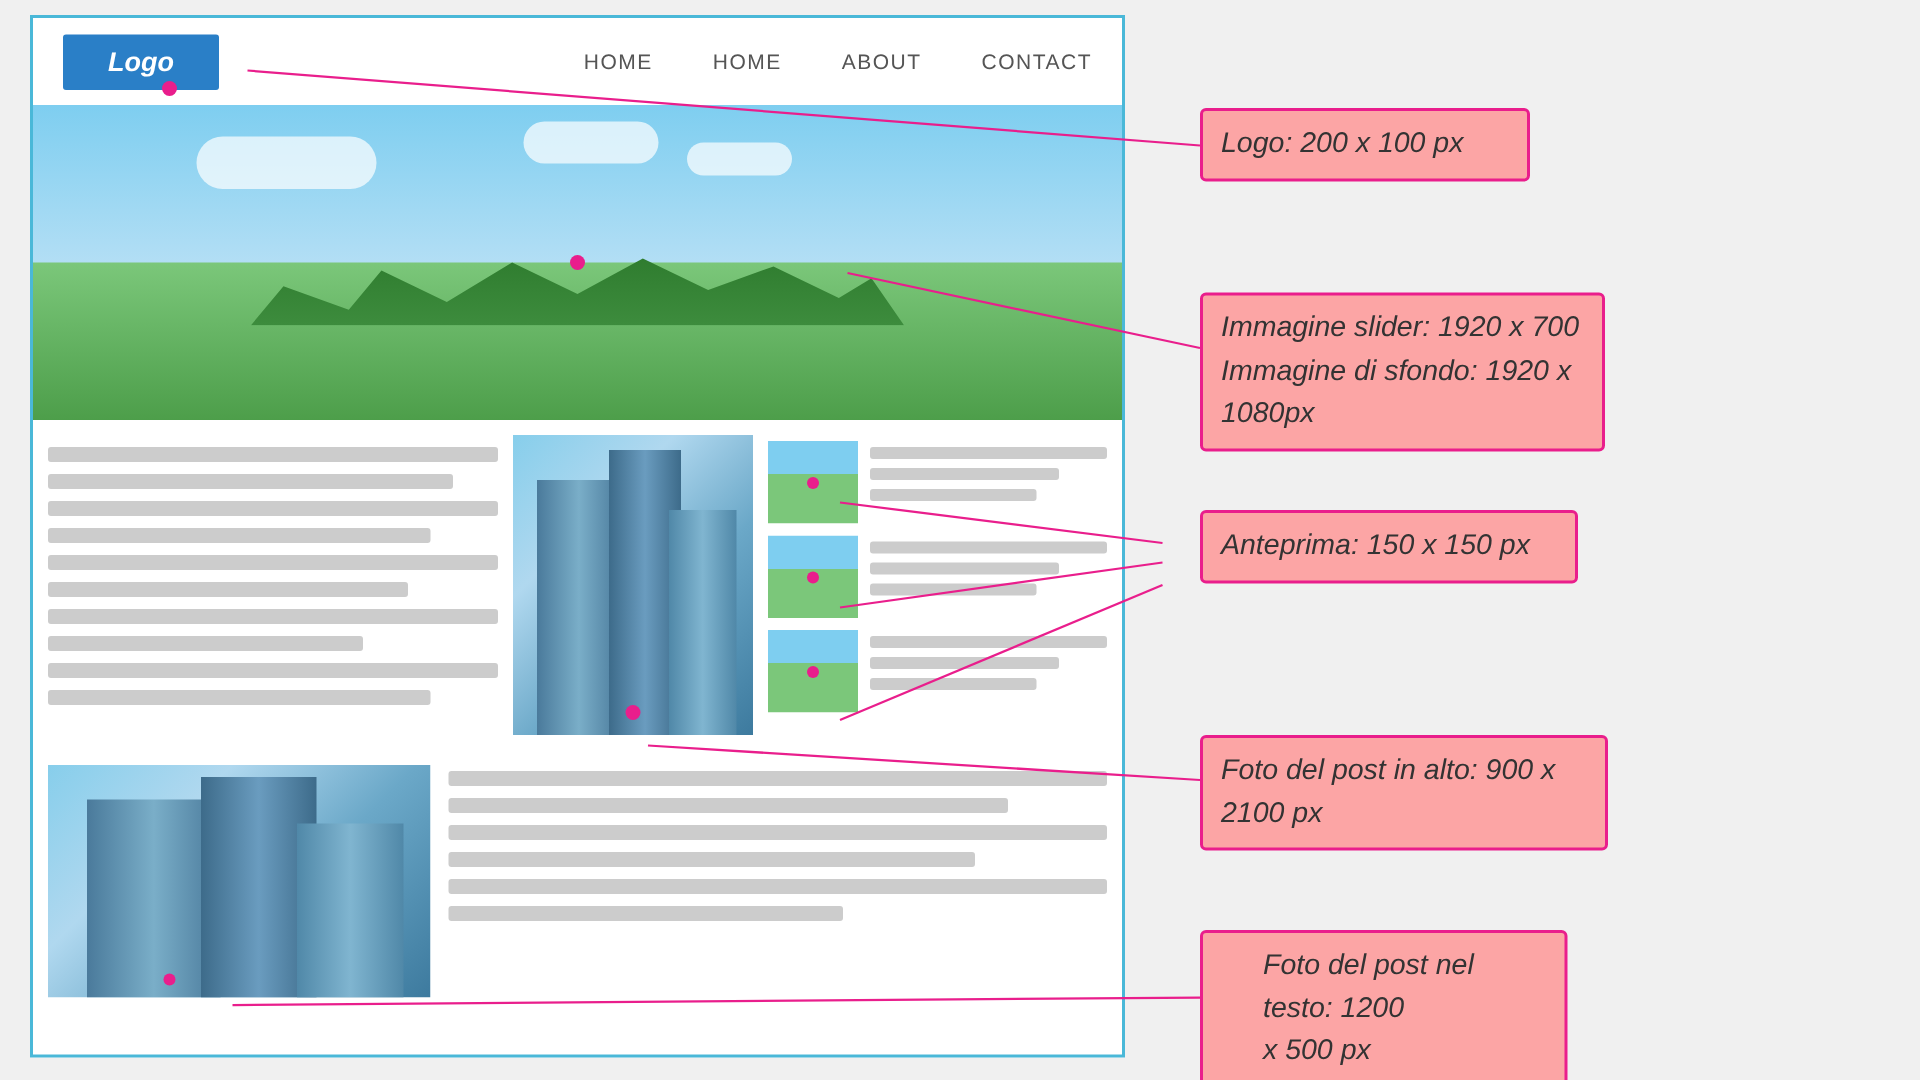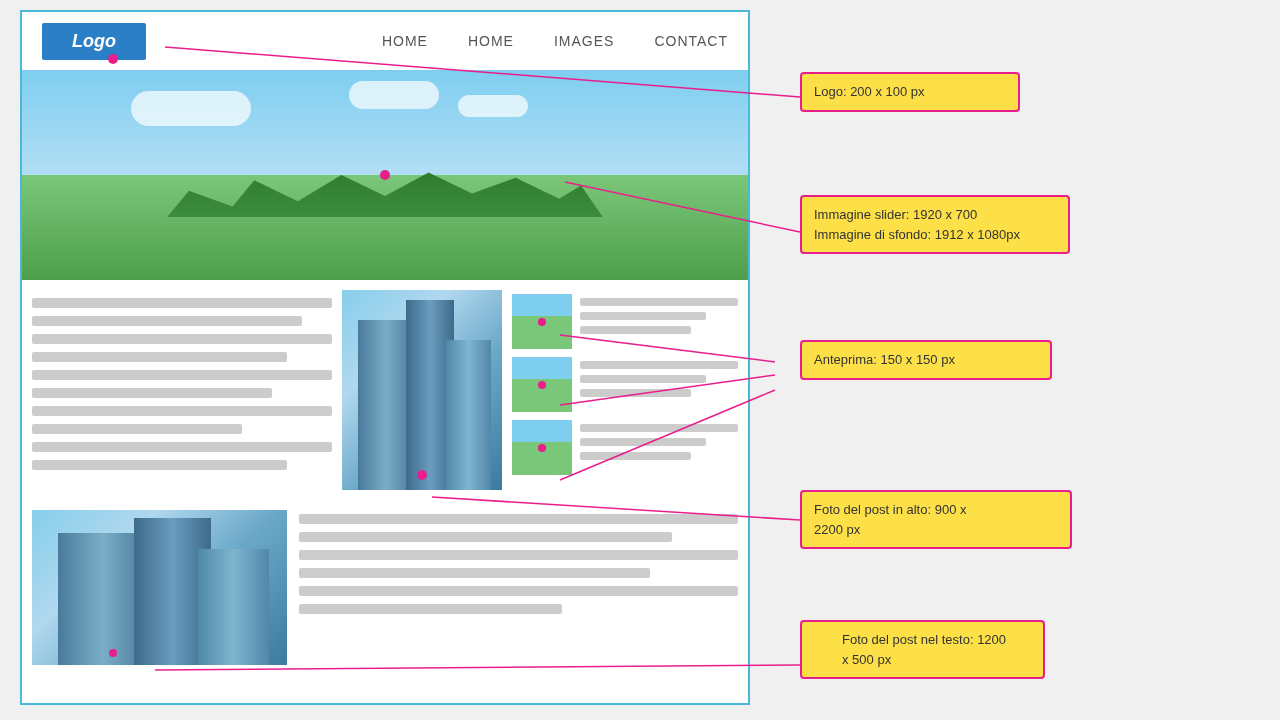--- a/index.html
+++ b/index.html
@@ -276,27 +276,28 @@
       position: absolute;
       top: 0;
       left: 0;
       width: 1280px;
       height: 720px;
       pointer-events: none;
     }
 
     .ann-box {
       position: absolute;
-      background: #fde047;
+      background: #fca5a5;
       border: 2px solid #e91e8c;
       border-radius: 4px;
       padding: 8px 12px;
-      font-size: 13px;
+      font-size: 19px;
       line-height: 1.5;
       color: #333;
+      font-style: italic;
     }
 
     
     .lines-svg {
       position: absolute;
       top: 0;
       left: 0;
       width: 1280px;
       height: 720px;
       pointer-events: none;
@@ -308,21 +309,21 @@
 <div class="mockup-container">
 
   <div class="mockup-header">
     <div class="mockup-logo">
       <span>Logo</span>
       <div class="logo-dot"></div>
     </div>
     <nav class="mockup-nav">
       <a>HOME</a>
       <a>HOME</a>
-      <a>IMAGES</a>
+      <a>ABOUT</a>
       <a>CONTACT</a>
     </nav>
   </div>
 
   <div class="mockup-slider">
     <div class="slider-landscape">
       <div class="sky"></div>
       <div class="cloud cloud1"></div>
       <div class="cloud cloud2"></div>
       <div class="cloud cloud3"></div>
@@ -435,30 +436,30 @@
 </svg>
 
 <div class="annotations">
 
   <div class="ann-box" style="left: 800px; top: 72px; width: 220px;">
     <span>Logo: 200 x 100 px</span>
   </div>
 
   <div class="ann-box" style="left: 800px; top: 195px; width: 270px;">
     <span>Immagine slider: 1920 x 700</span><br>
-    <span>Immagine di sfondo: 1912 x 1080px</span>
+    <span>Immagine di sfondo: 1920 x 1080px</span>
   </div>
 
   <div class="ann-box" style="left: 800px; top: 340px; width: 252px;">
     <span>Anteprima: 150 x 150 px</span>
   </div>
 
   <div class="ann-box" style="left: 800px; top: 490px; width: 272px;">
     <span>Foto del post in alto: 900 x</span><br>
-    <span>2200 px</span>
+    <span>2100 px</span>
   </div>
 
   <div class="ann-box" style="left: 800px; top: 620px; width: 245px; padding-left: 40px;">
     <span>Foto del post nel testo: 1200</span><br>
     <span>x 500 px</span>
   </div>
 
 </div>
 
 </body></html>

